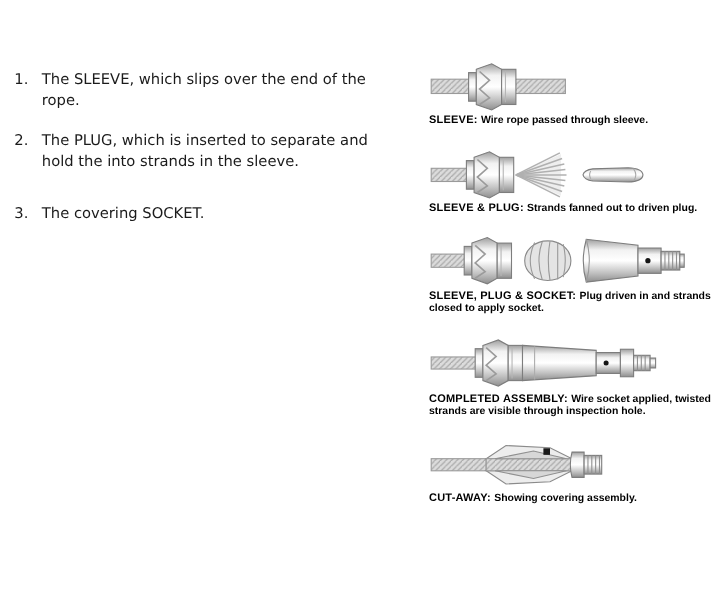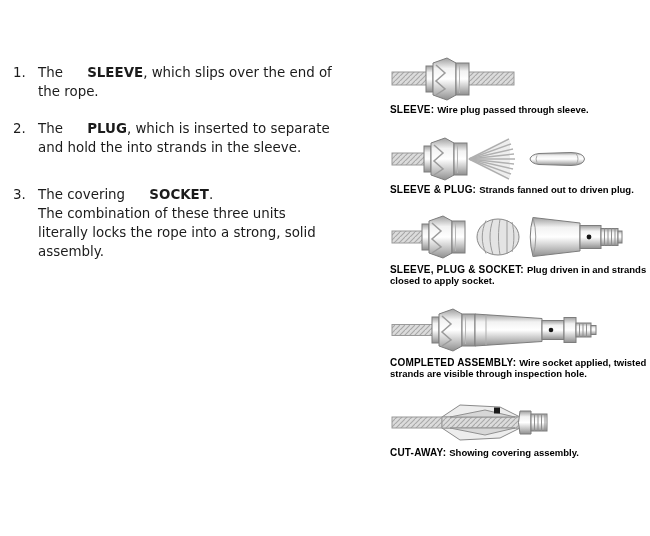--- a/index.html
+++ b/index.html
@@ -19,21 +19,21 @@
     width: 322px;
     display: flex;
     font-size: 13.4px;
     line-height: 19px;
   }
   .item-1 { top: 63px; }
   .item-2 { top: 119px; }
   .item-3 { top: 185px; }
   .num { width: 25px; flex: none; }
   .item-body { flex: 1; }
-  .item-term { font-weight: bold; margin-left: 20px; }
+  .item-term { font-weight: normal; }
   
   figure { position: absolute; margin: 0; width: 276px; left: 390px; }
   .fig-1 { top: 56px; }
   .fig-2 { top: 136px; }
   .fig-3 { top: 212px; }
   .fig-4 { top: 305px; }
   .fig-5 { top: 399px; }
   figure svg { display: block; }
   .fig-caption {
     margin-top: 2px;
@@ -80,30 +80,30 @@
     <span class="item-body"><span>The </span><span class="item-term">SLEEVE</span><span>, which slips over the end of the rope.</span><div></div></span>
   </div>
 
   <div class="list-item item-2">
     <span class="num">2.</span>
     <span class="item-body"><span>The </span><span class="item-term">PLUG</span><span>, which is inserted to separate and hold the into strands in the sleeve.</span><div></div></span>
   </div>
 
   <div class="list-item item-3">
     <span class="num">3.</span>
-    <span class="item-body"><span>The covering </span><span class="item-term">SOCKET</span><span>.</span><div>The combination of these three units literally locks the rope into a strong, solid assembly.</div></span>
+    <span class="item-body"><span>The covering </span><span class="item-term">SOCKET</span><span>.</span></span>
   </div>
 
   <figure class="fig-1">
     <svg width="128" height="46" viewBox="0 0 128 46">
       <rect x="2" y="16" width="122" height="13" fill="url(#ropeTex)" stroke="#9a9a9a" stroke-width="1"></rect>
       <use href="#sleevePart" transform="translate(36,23)"></use>
     </svg>
     <figcaption class="fig-caption">
-      <span class="cap-label">SLEEVE:</span><span>Wire plug passed through sleeve.</span>
+      <span class="cap-label">SLEEVE:</span><span>Wire rope passed through sleeve.</span>
     </figcaption>
   </figure>
 
   <figure class="fig-2">
     <svg width="200" height="46" viewBox="0 0 200 46">
       <rect x="2" y="17" width="40" height="12" fill="url(#ropeTex)" stroke="#9a9a9a" stroke-width="1"></rect>
       <use href="#sleevePart" transform="translate(34,23)"></use>
       <polygon points="79,23 120,4 120,42" fill="#eeeeee"></polygon>
       <line x1="79" y1="23" x2="119" y2="3" stroke="#b0b0b0" stroke-width="1.4"></line>
       <line x1="79" y1="23" x2="121" y2="8" stroke="#b0b0b0" stroke-width="1.4"></line>

